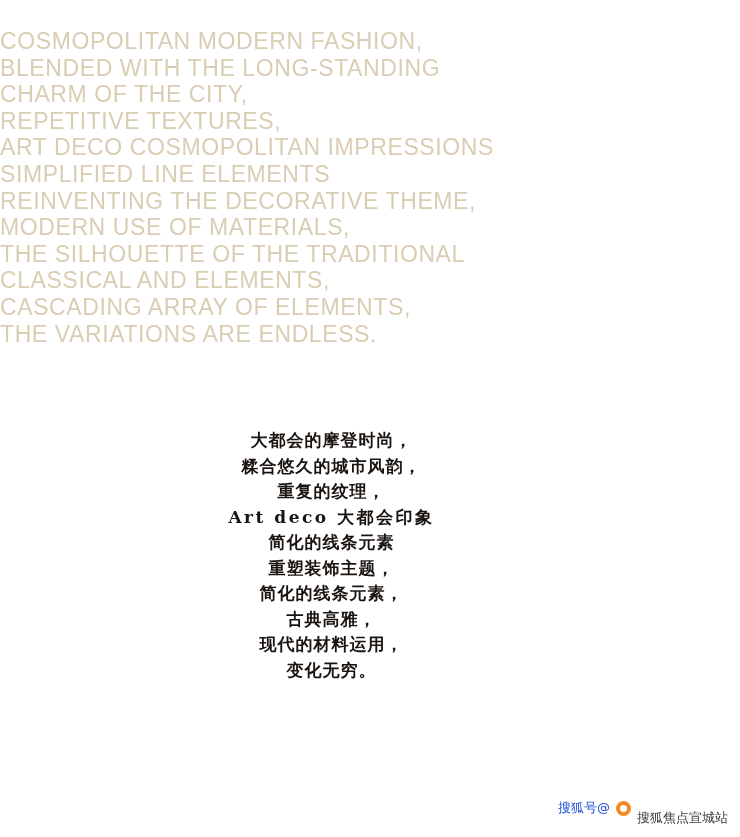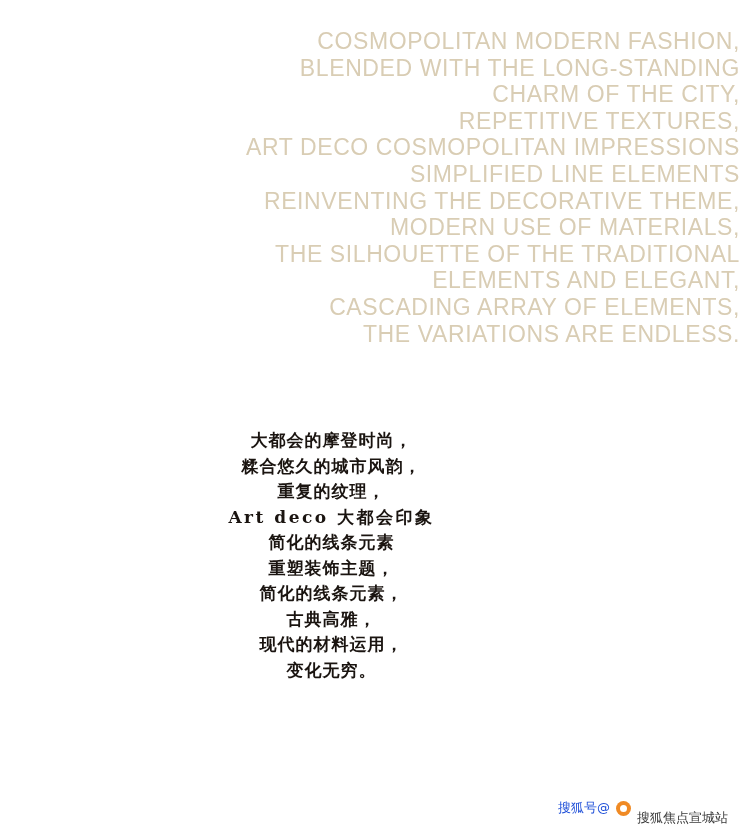--- a/index.html
+++ b/index.html
@@ -21,21 +21,21 @@
     height: 837px;
     box-sizing: border-box;
   }
 
   
   .english-block {
     position: absolute;
     top: 28px;
     left: 0;
     width: 740px;
-    text-align: right;
+    text-align: left;
   }
   .english-line {
     color: #d9cdb4;
     font-family: "Liberation Sans", sans-serif;
     font-size: 23px;
     line-height: 26.6px;
     letter-spacing: 0.6px;
     font-weight: 400;
     white-space: nowrap;
   }
@@ -104,21 +104,21 @@
   <div class="english-block">
     <div class="english-line">COSMOPOLITAN MODERN FASHION,</div>
     <div class="english-line">BLENDED WITH THE LONG-STANDING</div>
     <div class="english-line">CHARM OF THE CITY,</div>
     <div class="english-line">REPETITIVE TEXTURES,</div>
     <div class="english-line">ART DECO COSMOPOLITAN IMPRESSIONS</div>
     <div class="english-line">SIMPLIFIED LINE ELEMENTS</div>
     <div class="english-line">REINVENTING THE DECORATIVE THEME,</div>
     <div class="english-line">MODERN USE OF MATERIALS,</div>
     <div class="english-line">THE SILHOUETTE OF THE TRADITIONAL</div>
-    <div class="english-line">ELEMENTS AND ELEGANT,</div>
+    <div class="english-line">CLASSICAL AND ELEMENTS,</div>
     <div class="english-line">CASCADING ARRAY OF ELEMENTS,</div>
     <div class="english-line">THE VARIATIONS ARE ENDLESS.</div>
   </div>
 
   <div class="chinese-block">
     <div class="chinese-line">大都会的摩登时尚，</div>
     <div class="chinese-line">糅合悠久的城市风韵，</div>
     <div class="chinese-line">重复的纹理，</div>
     <div class="chinese-line latin">Art deco 大都会印象</div>
     <div class="chinese-line">简化的线条元素</div>

